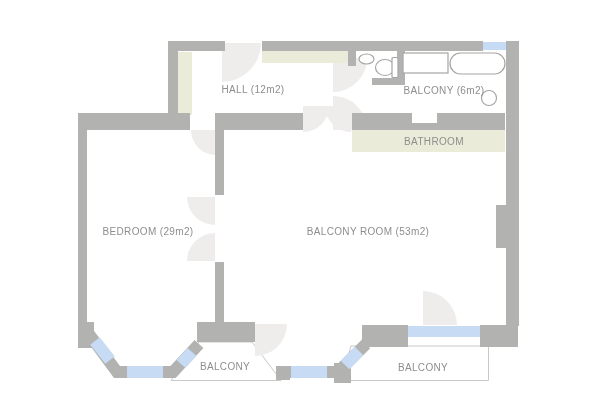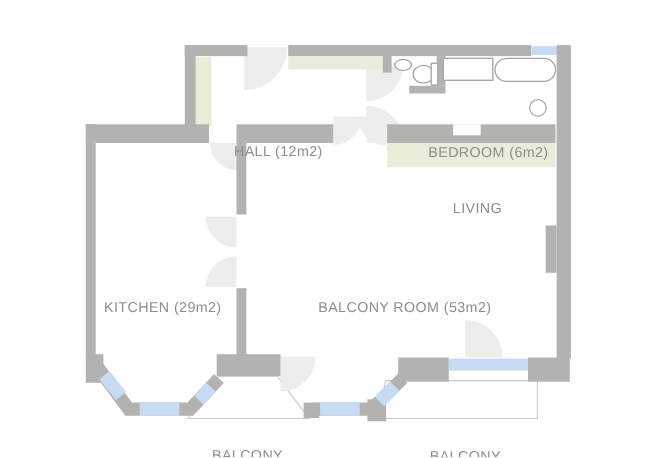--- a/index.html
+++ b/index.html
@@ -12,23 +12,22 @@
   .win{fill:var(--window_glass);}
   .green{fill:var(--cabinet_green);}
   .fan{fill:var(--door_swing);}
   .platform{fill:#ffffff;stroke:var(--outline);stroke-width:1;}
   .bay-gray{fill:none;stroke:var(--wall);stroke-width:12;}
   .bay-blue{fill:none;stroke:var(--window_glass);stroke-width:12;}
   .fixture{fill:#ffffff;stroke:var(--fixture_stroke);stroke-width:1.2;}
   .notch{fill:#ffffff;}
   .room-label{
     position:absolute;transform:translate(-50%,-50%);
-    font-size:13px;letter-spacing:.35px;color:var(--label_text);
+    font-size:10px;letter-spacing:.35px;color:var(--label_text);
     white-space:nowrap;
-    margin-top:48px;
   }
 </style>
 </head>
 <body>
 
 <div class="stage">
   <svg width="600" height="416" viewBox="0 0 600 416">
 
     <polygon class="platform" points="199,342 252,342 281,380.5 171,380.5"></polygon>
     <polygon class="platform" points="351,346 488.5,346 488.5,380.5 341,380.5"></polygon>
@@ -83,19 +82,19 @@
 
     <ellipse class="fixture" cx="366.5" cy="59" rx="7.5" ry="5"></ellipse>
     <ellipse class="fixture" cx="385" cy="67.5" rx="9.5" ry="8"></ellipse>
     <rect class="fixture" x="392" y="57.5" width="6" height="20" rx="1"></rect>
     <rect class="fixture" x="403" y="53" width="45" height="20"></rect>
     <rect class="fixture" x="450" y="53" width="55" height="21" rx="10.5"></rect>
     <circle class="fixture" cx="489" cy="98" r="7.5"></circle>
   </svg>
 
   <span class="room-label" style="left:253px;top:89px">HALL (12m2)</span>
-  <span class="room-label" style="left:444px;top:90px">BEDROOM (6m2)</span>
-  <span class="room-label" style="left:434px;top:141px">LIVING</span>
-  <span class="room-label" style="left:148px;top:231px">KITCHEN (29m2)</span>
+  <span class="room-label" style="left:444px;top:90px">BALCONY (6m2)</span>
+  <span class="room-label" style="left:434px;top:141px">BATHROOM</span>
+  <span class="room-label" style="left:148px;top:231px">BEDROOM (29m2)</span>
   <span class="room-label" style="left:368px;top:231px">BALCONY ROOM (53m2)</span>
   <span class="room-label" style="left:225px;top:366px">BALCONY</span>
   <span class="room-label" style="left:423px;top:367px">BALCONY</span>
 </div>
 
 </body></html>

